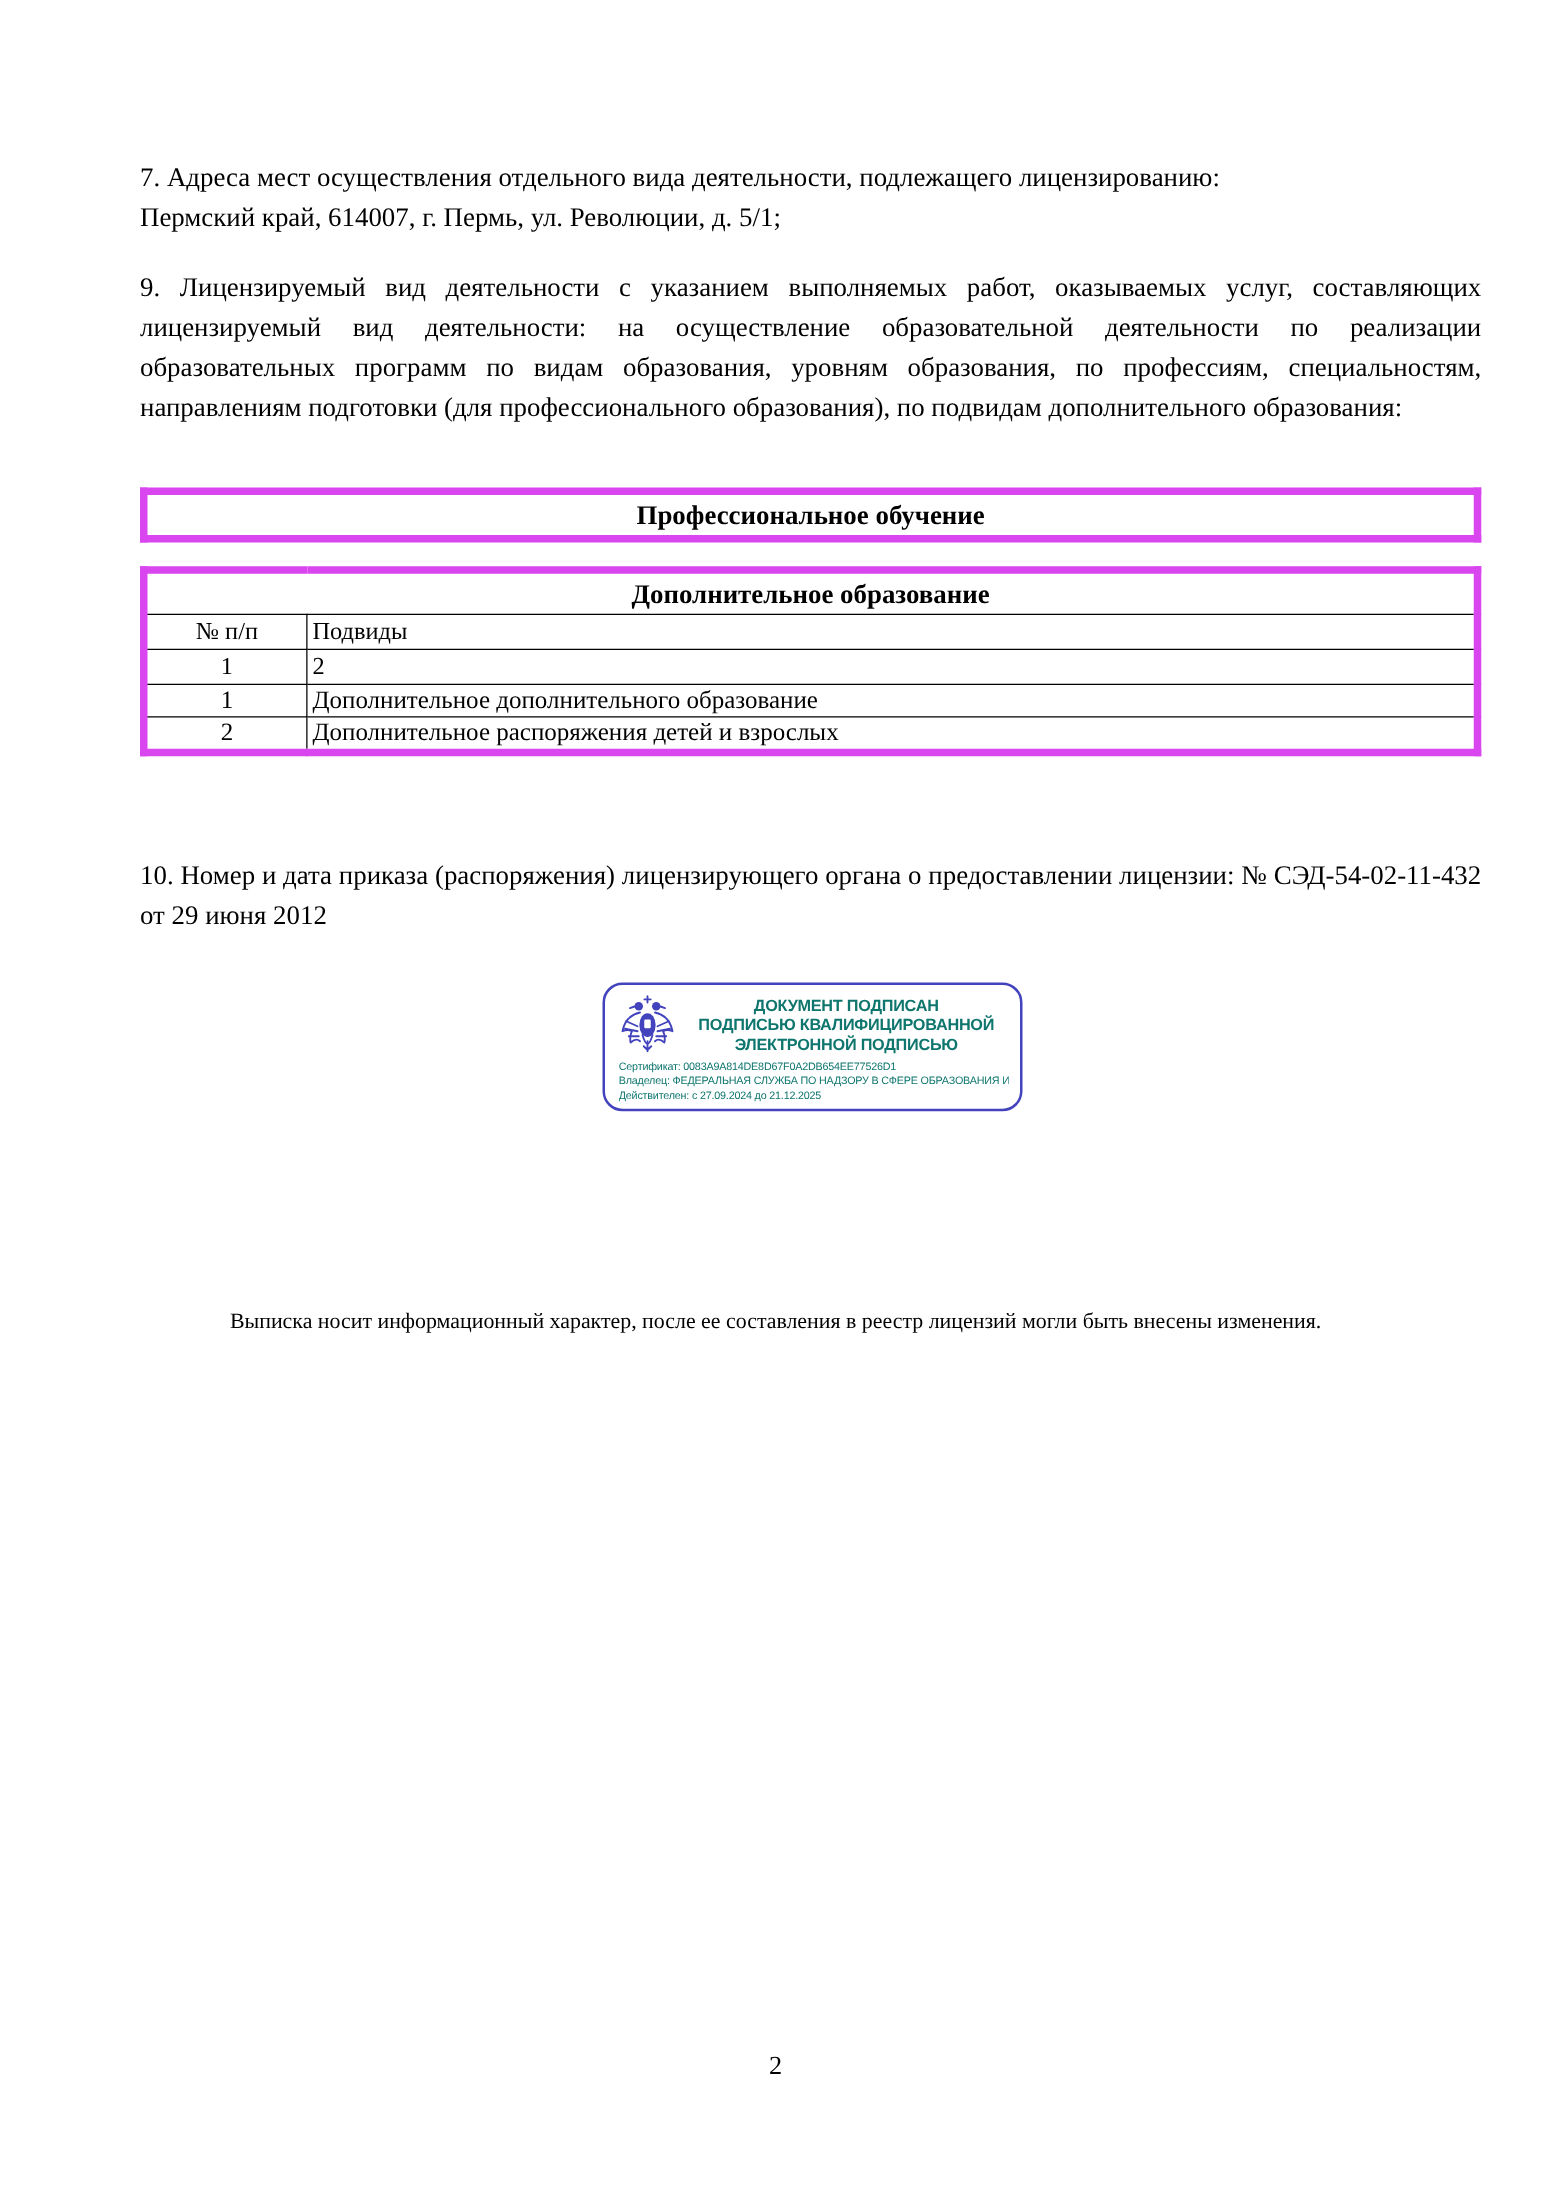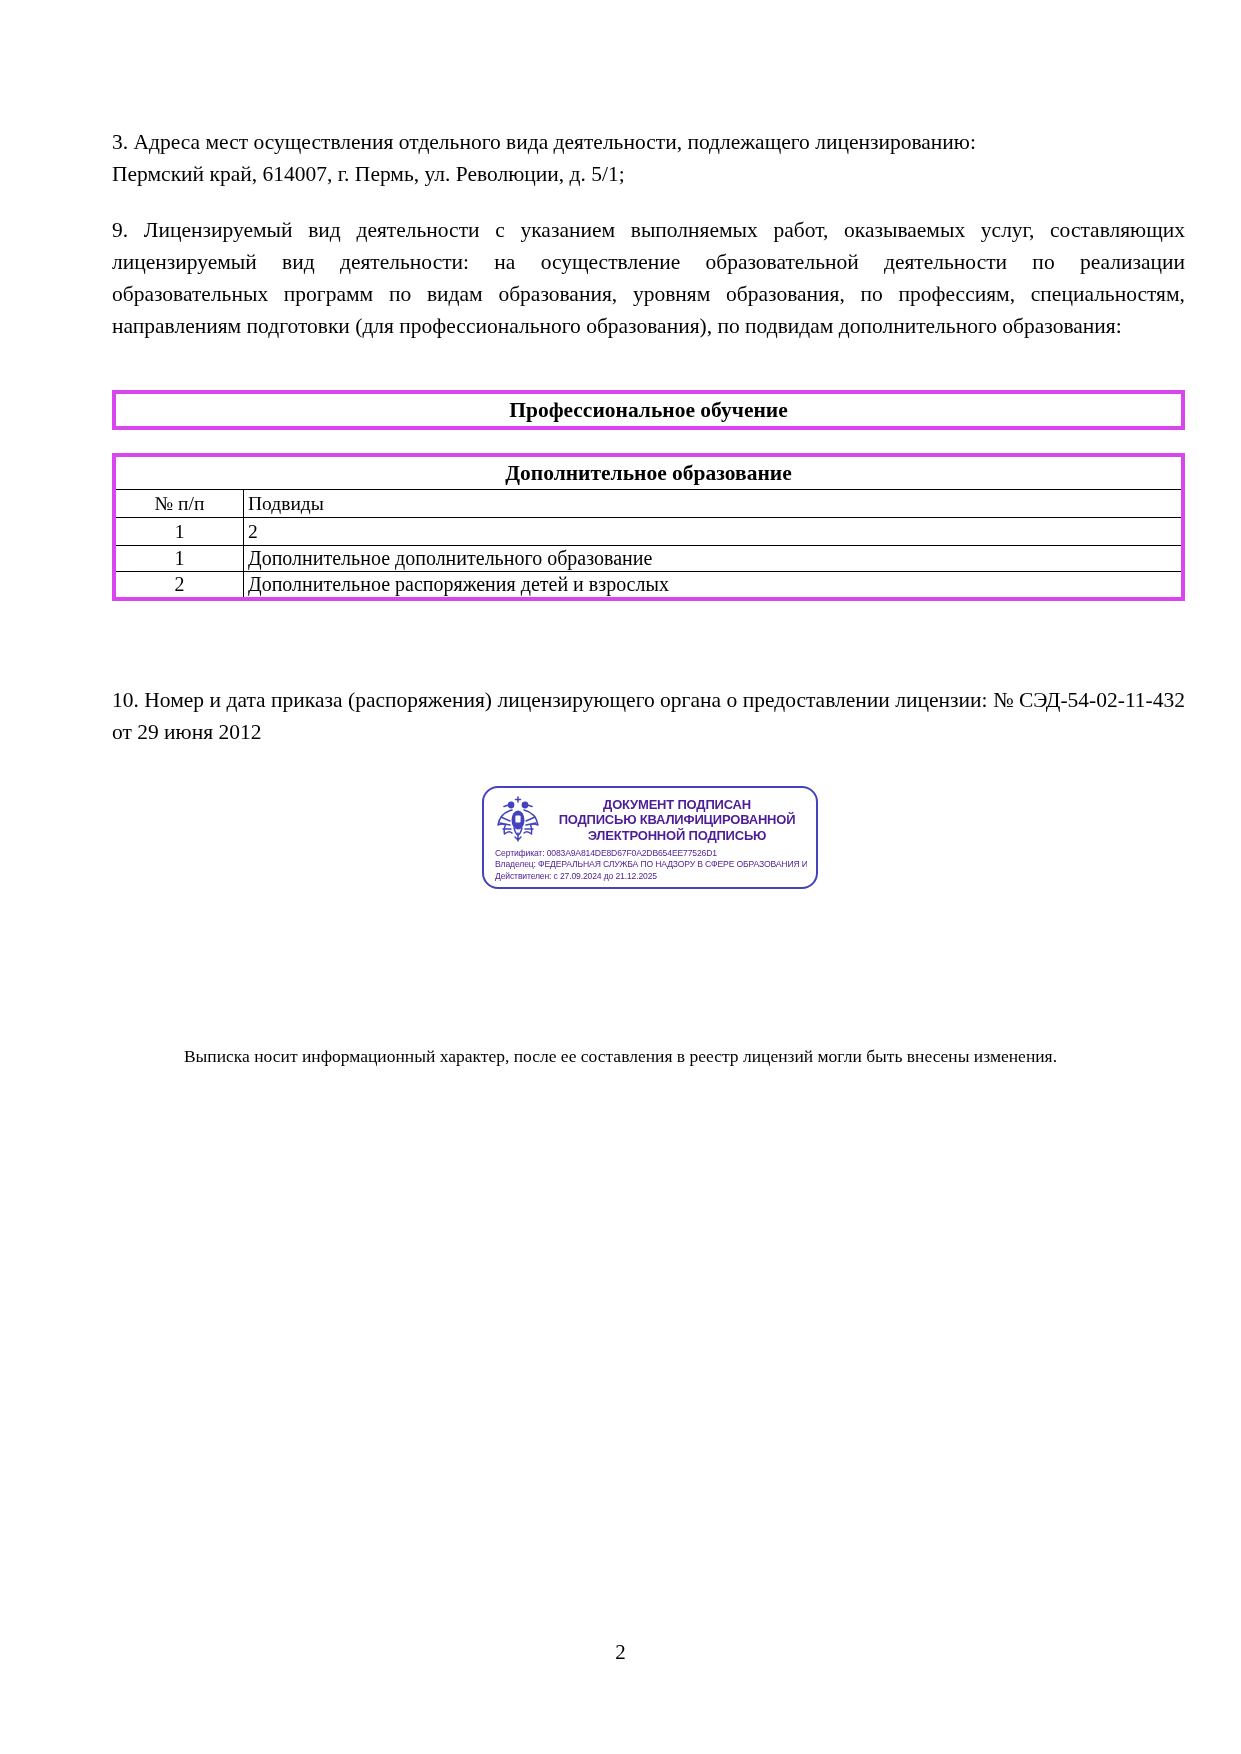--- a/index.html
+++ b/index.html
@@ -22,21 +22,21 @@
   .justified{ text-align:justify; }
   
   .tbl{
     position:absolute;
     left:112px;
     width:1073px;
   }
   .tbl table{
     border-collapse:collapse;
     width:100%;
-    border:4px solid #d946ef;
+    border:6px solid #d946ef;
   }
   .tbl td{
     border:1px solid #000;
     font-size:20px;
     padding:1px 4px;
     vertical-align:middle;
   }
   .tbl .title-cell{
     text-align:center;
     font-weight:bold;
@@ -53,21 +53,21 @@
   
   .stamp{
     position:absolute;
     left:482px;
     top:786px;
     width:336px;
     height:103px;
     box-sizing:border-box;
     border:2px solid #4343bd;
     border-radius:16px;
-    color:#4c1d95;
+    color:#0f766e;
     font-family:"Liberation Sans", sans-serif;
     padding:7px 9px 5px 11px;
     background:#ffffff;
   }
   .stamp-top{
     display:flex;
     align-items:center;
     gap:6px;
   }
   .stamp-emblem{ flex:0 0 auto; width:46px; height:50px; }
@@ -102,21 +102,21 @@
     text-align:center;
     font-size:21px;
   }
 </style>
 </head>
 <body>
 
 <div class="page">
 
   <div class="body-text" style="top:126px;">
-    <div>3. Адреса мест осуществления отдельного вида деятельности, подлежащего лицензированию:</div>
+    <div>7. Адреса мест осуществления отдельного вида деятельности, подлежащего лицензированию:</div>
     <div>Пермский край, 614007, г. Пермь, ул. Революции, д. 5/1;</div>
   </div>
 
   <div class="body-text justified" style="top:214px;">
     <span>9. Лицензируемый вид деятельности с указанием выполняемых работ, оказываемых услуг, составляющих лицензируемый вид деятельности: на осуществление образовательной деятельности по реализации образовательных программ по видам образования, уровням образования, по профессиям, специальностям, направлениям подготовки (для профессионального образования), по подвидам дополнительного образования:</span>
   </div>
 
   <div class="tbl" style="top:390px;">
     <table>
       <tbody>

